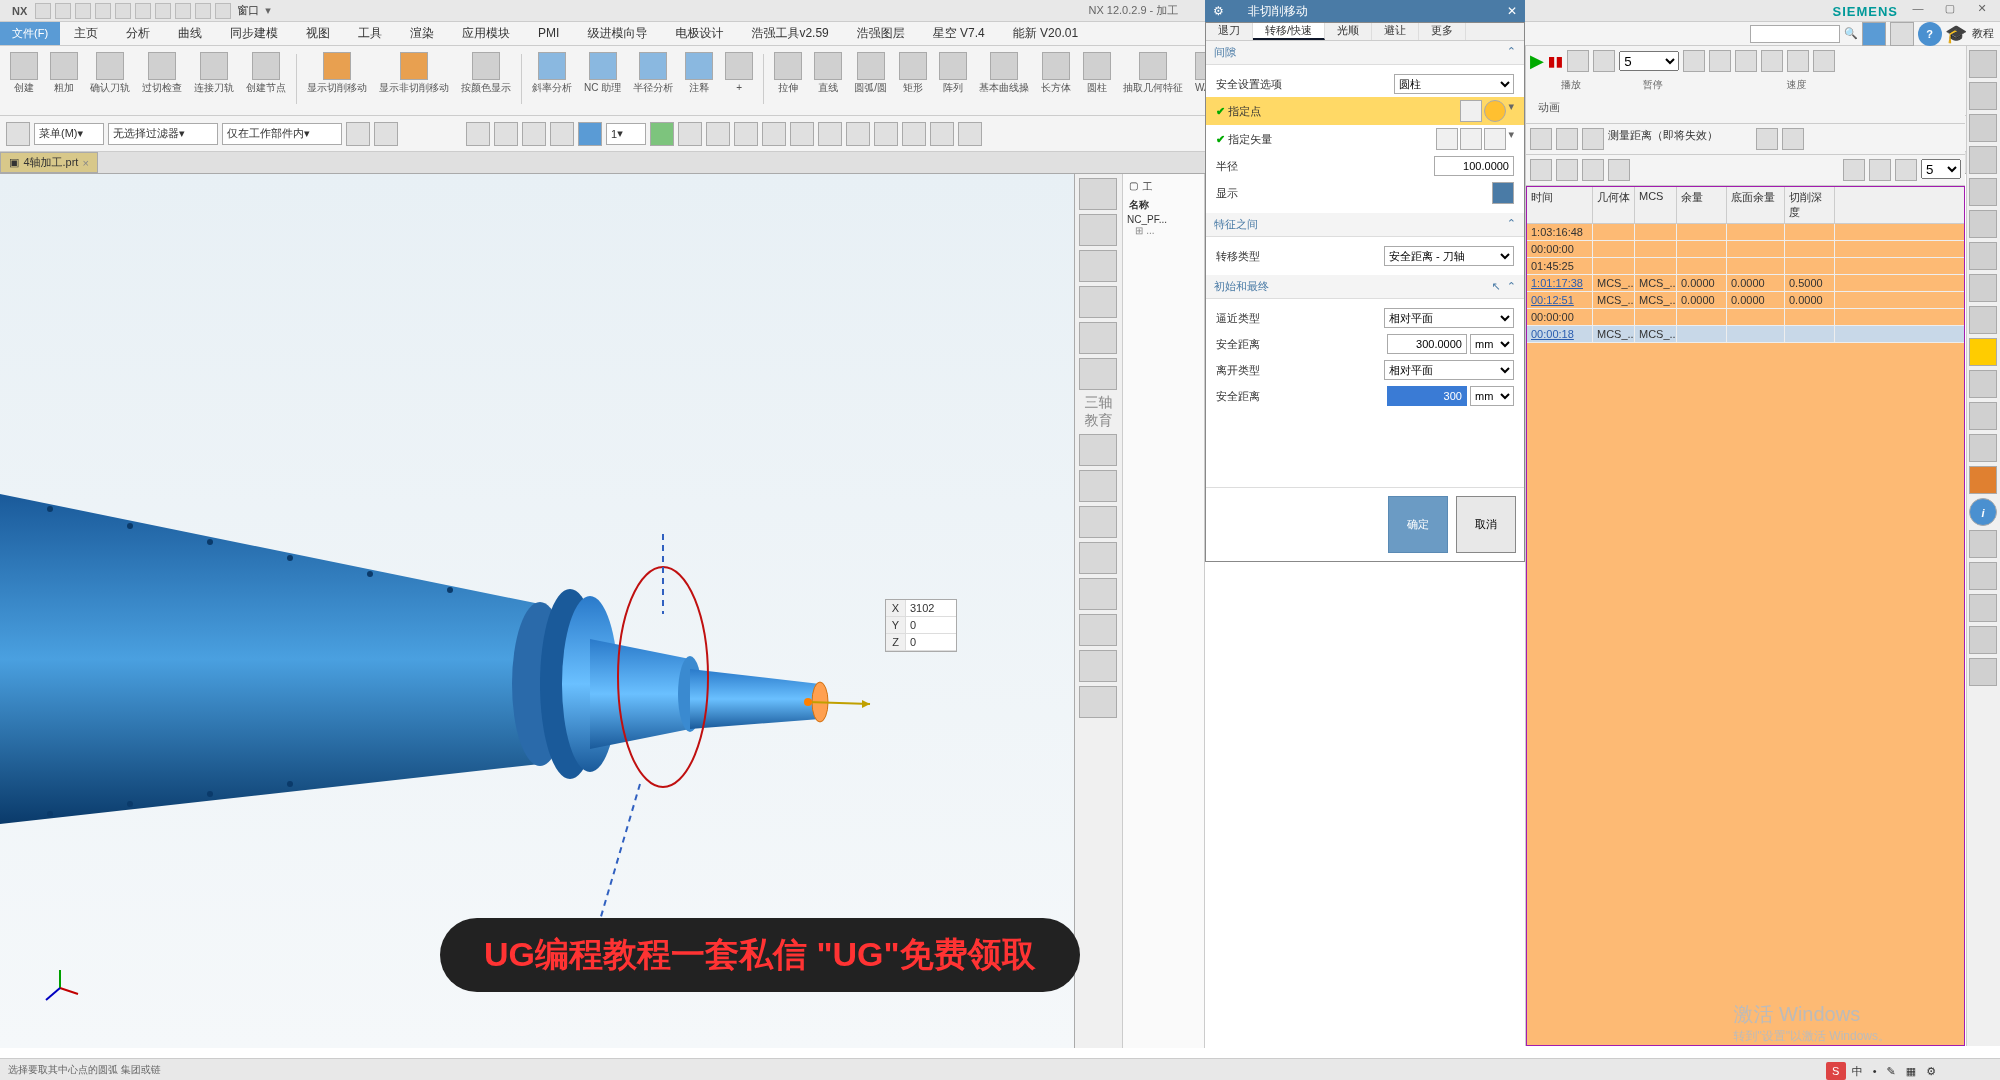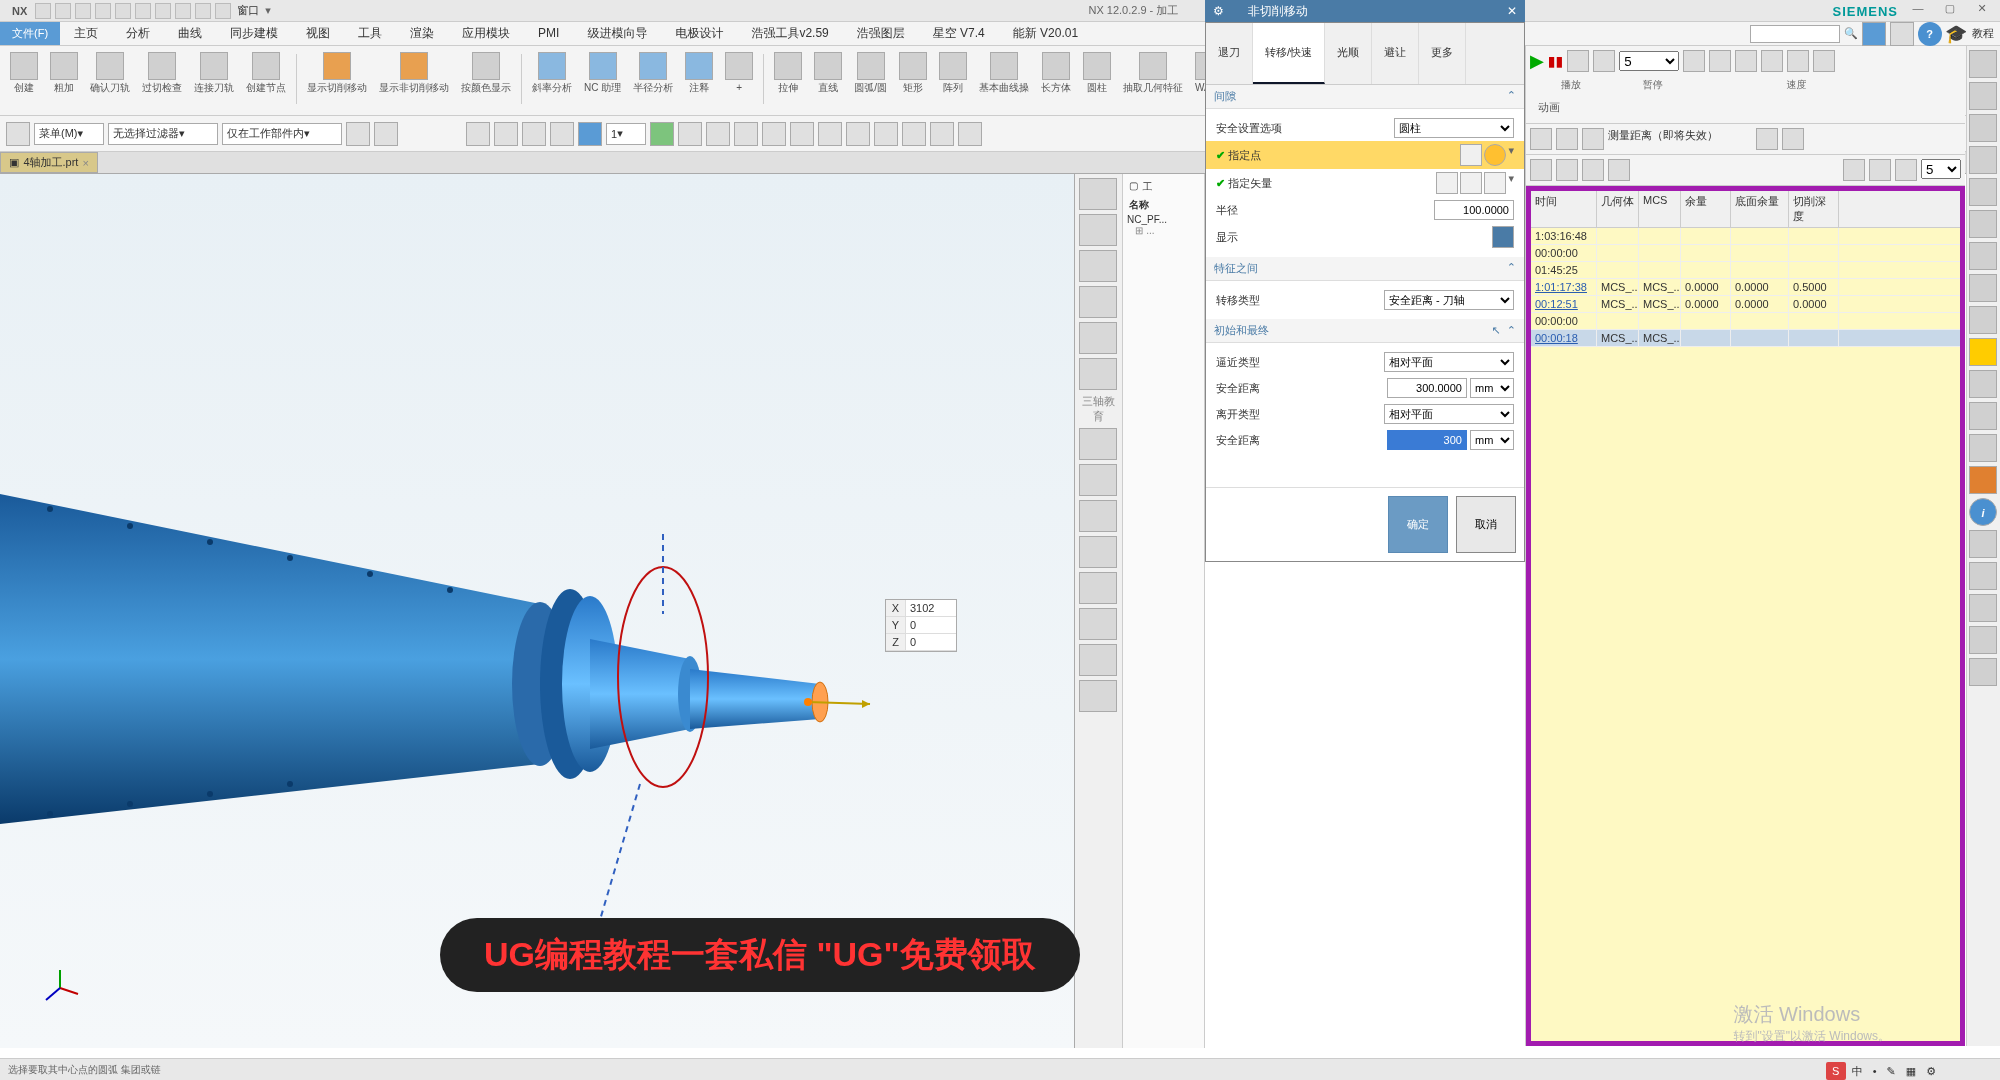--- a/index.html
+++ b/index.html
@@ -47,21 +47,21 @@
 .coord-box .val { width:50px; padding:2px 4px; }
 
 .side-icons { width:48px; background:#f0f0f0; display:flex; flex-direction:column; gap:4px; padding:4px; border-right:1px solid #ccc; }
 .side-ico { width:38px; height:32px; background:#d8d8d8; border:1px solid #aaa; }
 
 .nav-tree { width:82px; background:#fafafa; border-right:1px solid #ccc; padding:4px; font-size:10px; overflow:hidden; }
 .nav-tree .hdr { font-weight:bold; padding:2px; }
 
 .dialog { width:320px; background:#fff; border:1px solid #888; display:flex; flex-direction:column; position:absolute; top:0; left:1205px; z-index:10; height:540px; }
 .dlg-tabs { display:flex; background:#f0f0f0; border-bottom:1px solid #ccc; }
-.dlg-tab { padding:22px 12px; font-size:11px; cursor:pointer; border-right:1px solid #ddd;text-align:right; }
+.dlg-tab { padding:0 12px; font-size:11px; cursor:pointer; border-right:1px solid #ddd;text-align:right; }
 .dlg-tab.active { background:#fff; border-bottom:2px solid #0f172a; }
 .dlg-body { flex:1; overflow:auto; padding:0; }
 .sec-hdr { background:#f4f4f4; padding:4px 8px; color:#4a7ba6; font-size:11px; border-bottom:1px solid #ddd; display:flex; justify-content:space-between; cursor:pointer; }
 .sec-hdr .chev { color:#4a7ba6; }
 .sec-body { padding:6px 10px; }
 .frow { display:flex; align-items:center; justify-content:space-between; padding:3px 0; font-size:11px; }
 .frow.hl { background:#ffd966; margin:0 -10px; padding:3px 10px; }
 .frow .check { color:#0a0; font-weight:bold; }
 .frow input[type=text] { width:80px; height:20px; border:1px solid #aaa; padding:0 4px; text-align:right; font-size:11px; }
 .frow input.sel { background:#3a7bd5; color:#fff; border:1px solid #3a7bd5; }
@@ -74,21 +74,21 @@
 .btn.primary { background:#6b9bc4; color:#fff; border-color:#5a8ab4; }
 
 .right-panel { position:absolute; left:1525px; top:46px; width:440px; height:1000px; background:#f4f4f4; border-left:1px solid #ccc; display:flex; flex-direction:column; }
 .rp-toolbar { padding:4px; display:flex; flex-wrap:wrap; gap:4px; border-bottom:1px solid #ccc; align-items:center; }
 .rp-toolbar .play { color:#0a0; font-size:18px; }
 .rp-toolbar .pause { color:#c00; font-size:14px; }
 .rp-ico { width:22px; height:22px; background:#ddd; border:1px solid #aaa; }
 .rp-toolbar2 { padding:4px; display:flex; flex-wrap:wrap; gap:4px; border-bottom:1px solid #ccc; }
 .rp-section-title { font-size:11px; padding:4px 8px; text-align:center; color:#555; }
 
-.data-grid { background:#fef9c3; border:5px solid #a21caf; flex:1; font-size:11px; }
+.data-grid { background:#fdba74; border:1px solid #a21caf; flex:1; font-size:11px; }
 .dg-head { display:flex; background:#f0f0f0; border-bottom:1px solid #ccc; }
 .dg-head .c { padding:3px 4px; border-right:1px solid #ccc; overflow:hidden; }
 .dg-row { display:flex; border-bottom:1px solid #eee; }
 .dg-row.sel { background:#c8d8e8; }
 .dg-row .c { padding:2px 4px; border-right:1px solid #eee; overflow:hidden; }
 .c.time { width:66px; } .c.geo { width:42px; } .c.mcs { width:42px; } .c.amt { width:50px; } .c.bot { width:58px; } .c.dep { width:50px; }
 .link { color:#2a5db0; text-decoration:underline; cursor:pointer; }
 
 .far-right { position:absolute; right:0; top:46px; width:34px; height:1000px; background:#f0f0f0; border-left:1px solid #ccc; display:flex; flex-direction:column; gap:4px; padding:4px 2px; }
 .fr-ico { width:28px; height:28px; background:#d0d0d0; border:1px solid #aaa; }
@@ -367,21 +367,21 @@
     </svg>
   </div>
 
   <div class="side-icons">
     <div class="side-ico"></div>
     <div class="side-ico"></div>
     <div class="side-ico"></div>
     <div class="side-ico"></div>
     <div class="side-ico"></div>
     <div class="side-ico"></div>
-    <div style="font-size:11px;color:#888;text-align:center">三轴教育</div>
+    <div style="font-size:14px;color:#888;text-align:center">三轴教育</div>
     <div class="side-ico"></div>
     <div class="side-ico"></div>
     <div class="side-ico"></div>
     <div class="side-ico"></div>
     <div class="side-ico"></div>
     <div class="side-ico"></div>
     <div class="side-ico"></div>
     <div class="side-ico"></div>
   </div>
 

